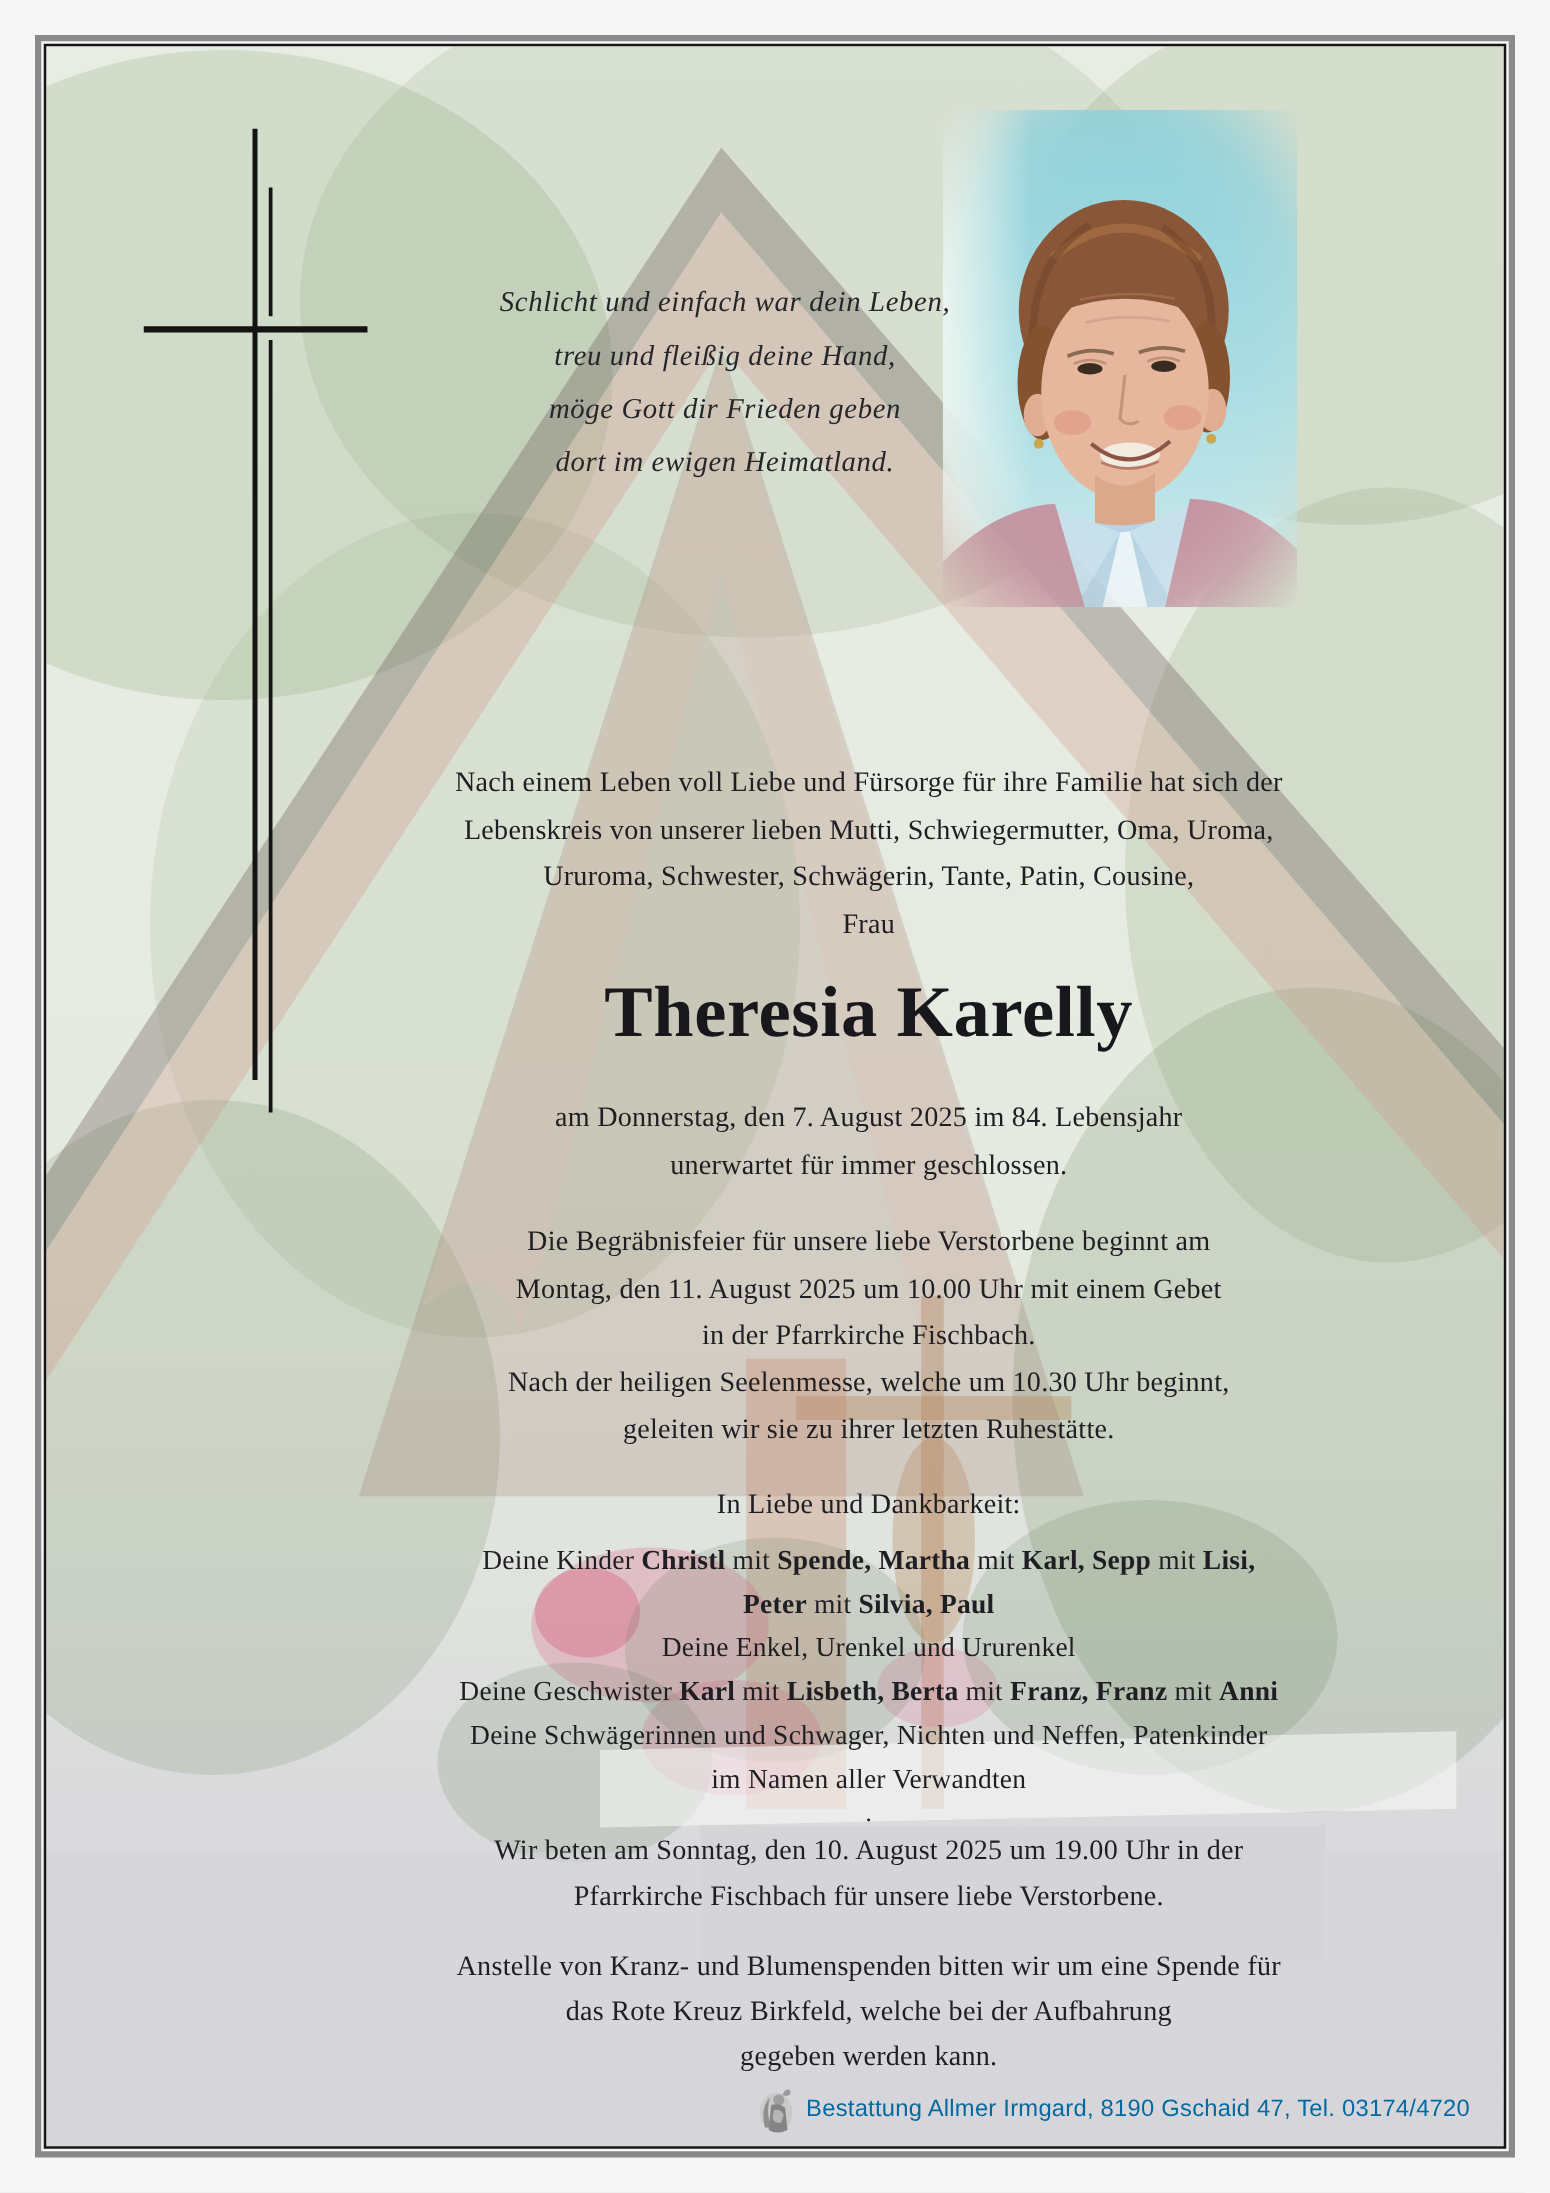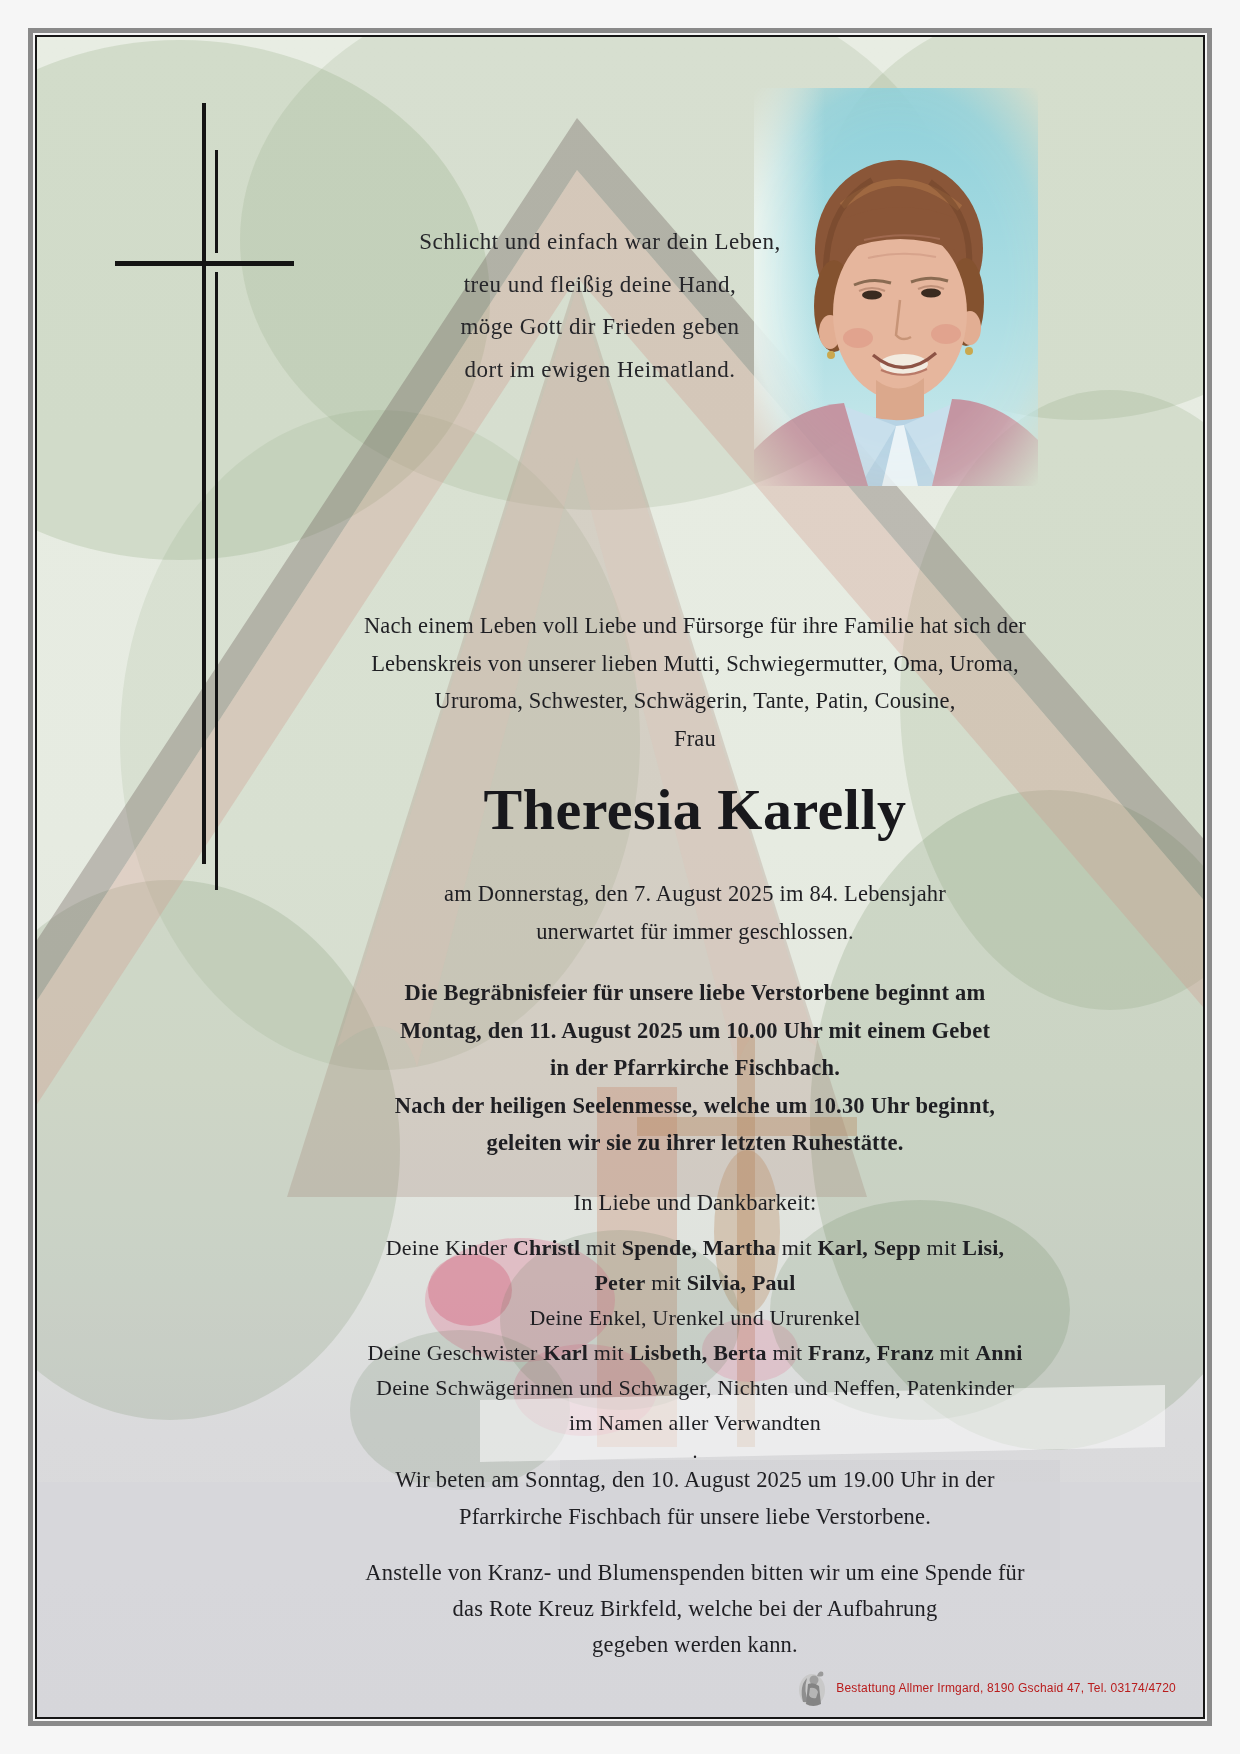--- a/index.html
+++ b/index.html
@@ -22,39 +22,39 @@
   
   .portrait{
     position:absolute;left:754px;top:88px;width:284px;height:398px;z-index:2;
     -webkit-mask-image:radial-gradient(ellipse 72% 70% at 50% 50%, #000 55%, rgba(0,0,0,.85) 72%, transparent 99%);
             mask-image:radial-gradient(ellipse 72% 70% at 50% 50%, #000 55%, rgba(0,0,0,.85) 72%, transparent 99%);
   }
   .portrait svg{display:block;width:100%;height:100%;}
   
   .txt{position:absolute;text-align:center;z-index:4;}
   .poem{
-    left:400px;width:400px;top:221px;
-    font-size:23px;line-height:42.5px;letter-spacing:.5px;color:#26262a;
+    left:380px;width:400px;top:221px;
+    font-style:italic;font-size:23px;line-height:42.5px;letter-spacing:.5px;color:#26262a;
   }
   .main{left:150px;width:1090px;font-size:22.5px;line-height:37.5px;letter-spacing:.2px;color:#1f1f23;margin-top:28px;}
   .intro{top:579px;}
   .frau{}
   .name{top:746px;font-size:58px;font-weight:bold;line-height:72px;color:#18181c;letter-spacing:.5px;}
   .death{top:847px;line-height:38px;}
-  .funeral{top:946px;font-weight:bold;}
+  .funeral{top:946px;}
   .gratitude{top:1156px;line-height:37px;}
   .family{top:1202px;line-height:35px;font-size:22px;}
   .family b{font-weight:bold;}
   .dot{top:1413px;line-height:20px;font-size:20px;}
   .prayer{top:1433px;line-height:37px;}
   .donation{top:1527px;line-height:36px;}
   
   .footer{
     position:absolute;right:64px;bottom:46px;z-index:4;display:flex;align-items:center;gap:9px;
-    font-family:"Liberation Sans", sans-serif;font-size:12px;color:#b91c1c;letter-spacing:.2px;
+    font-family:"Liberation Sans", sans-serif;font-size:19px;color:#0369a1;letter-spacing:.2px;
   }
   .footer .angel{width:30px;height:40px;flex:0 0 auto;}
 </style>
 </head>
 <body>
 
 <div class="page">
 
   <div class="card-bg">
     <svg viewBox="0 0 1166 1680" preserveAspectRatio="none">

